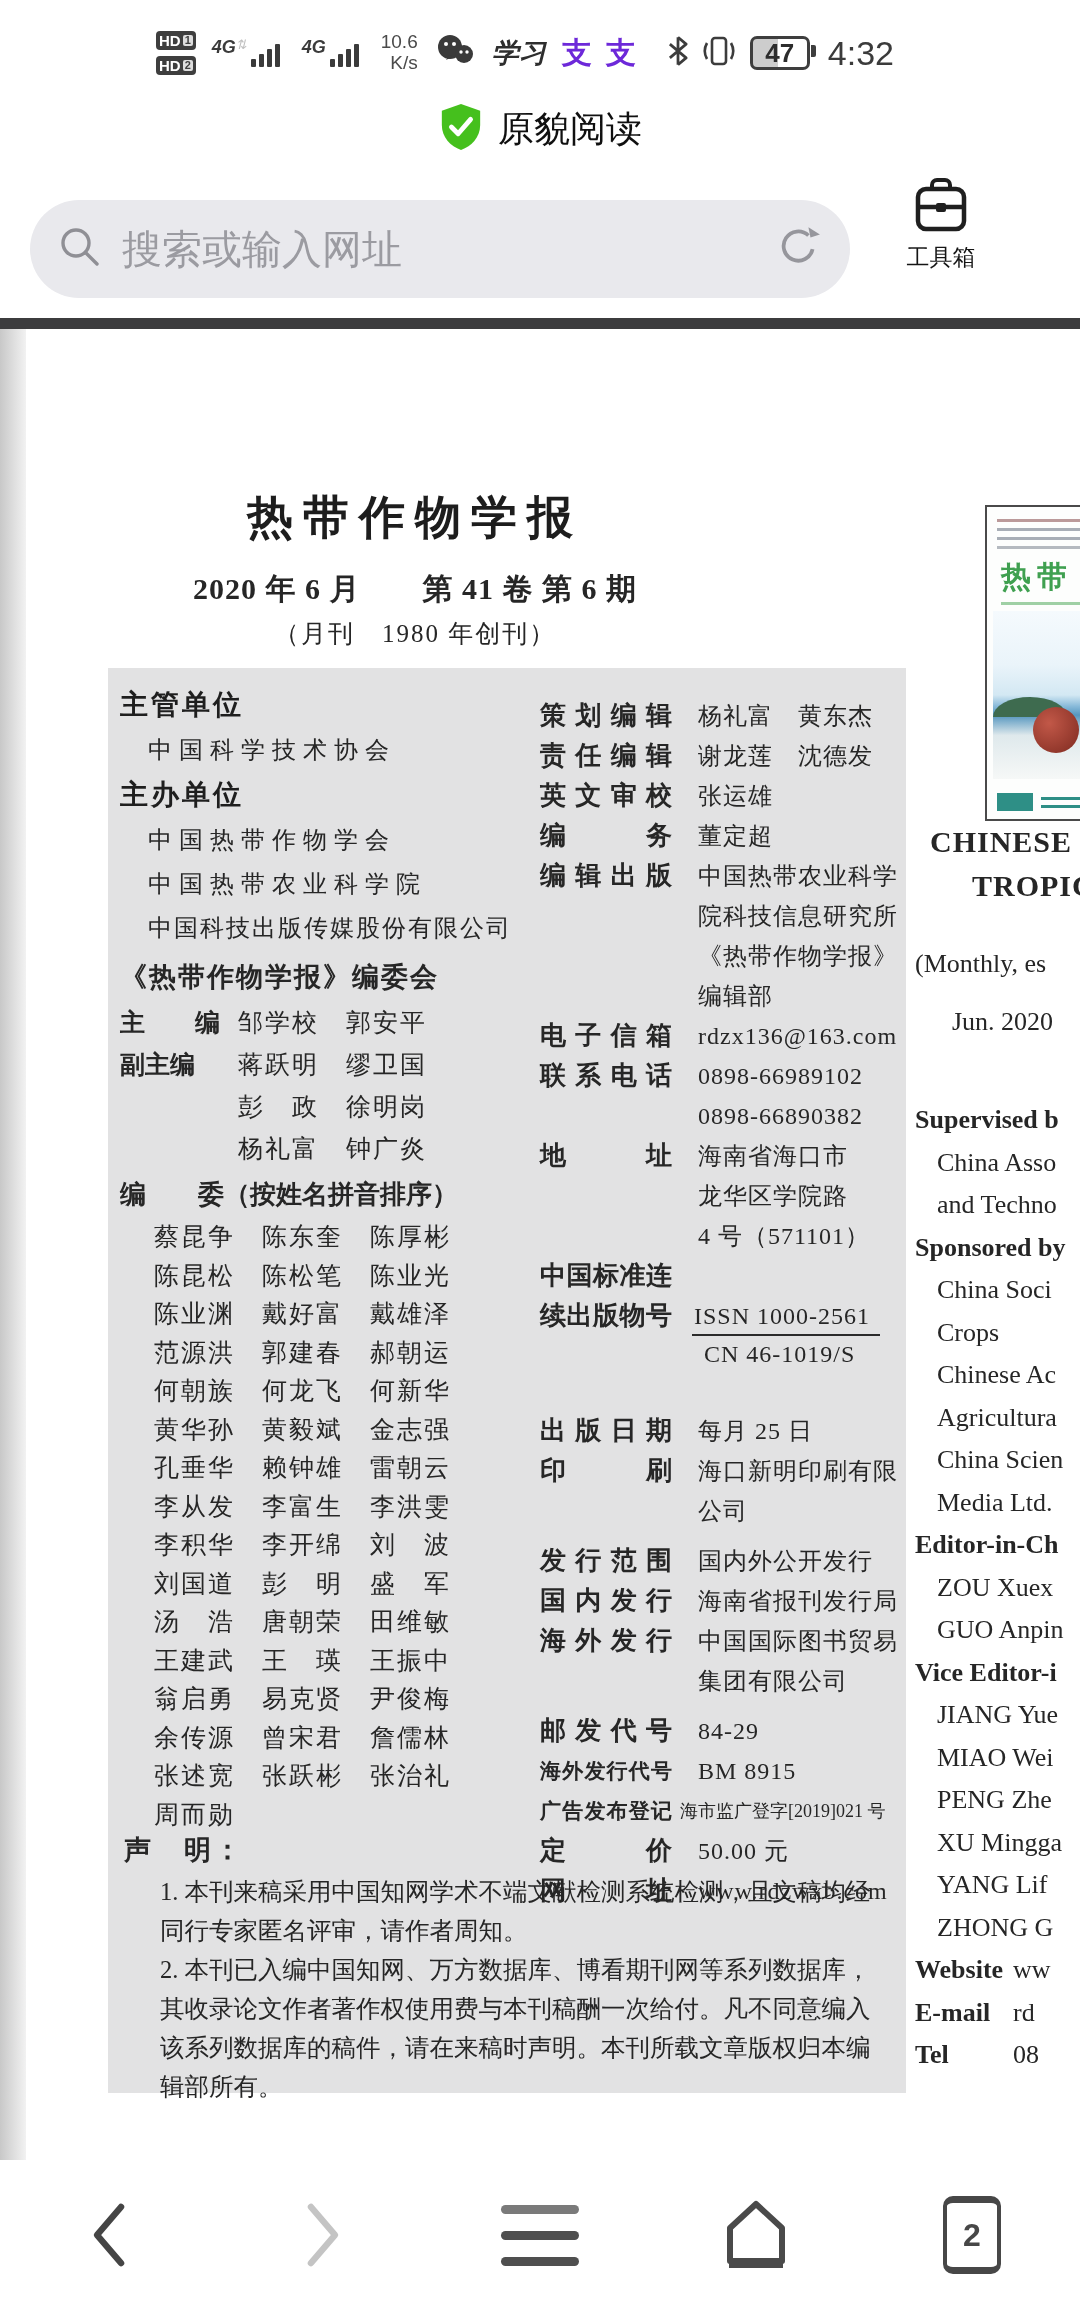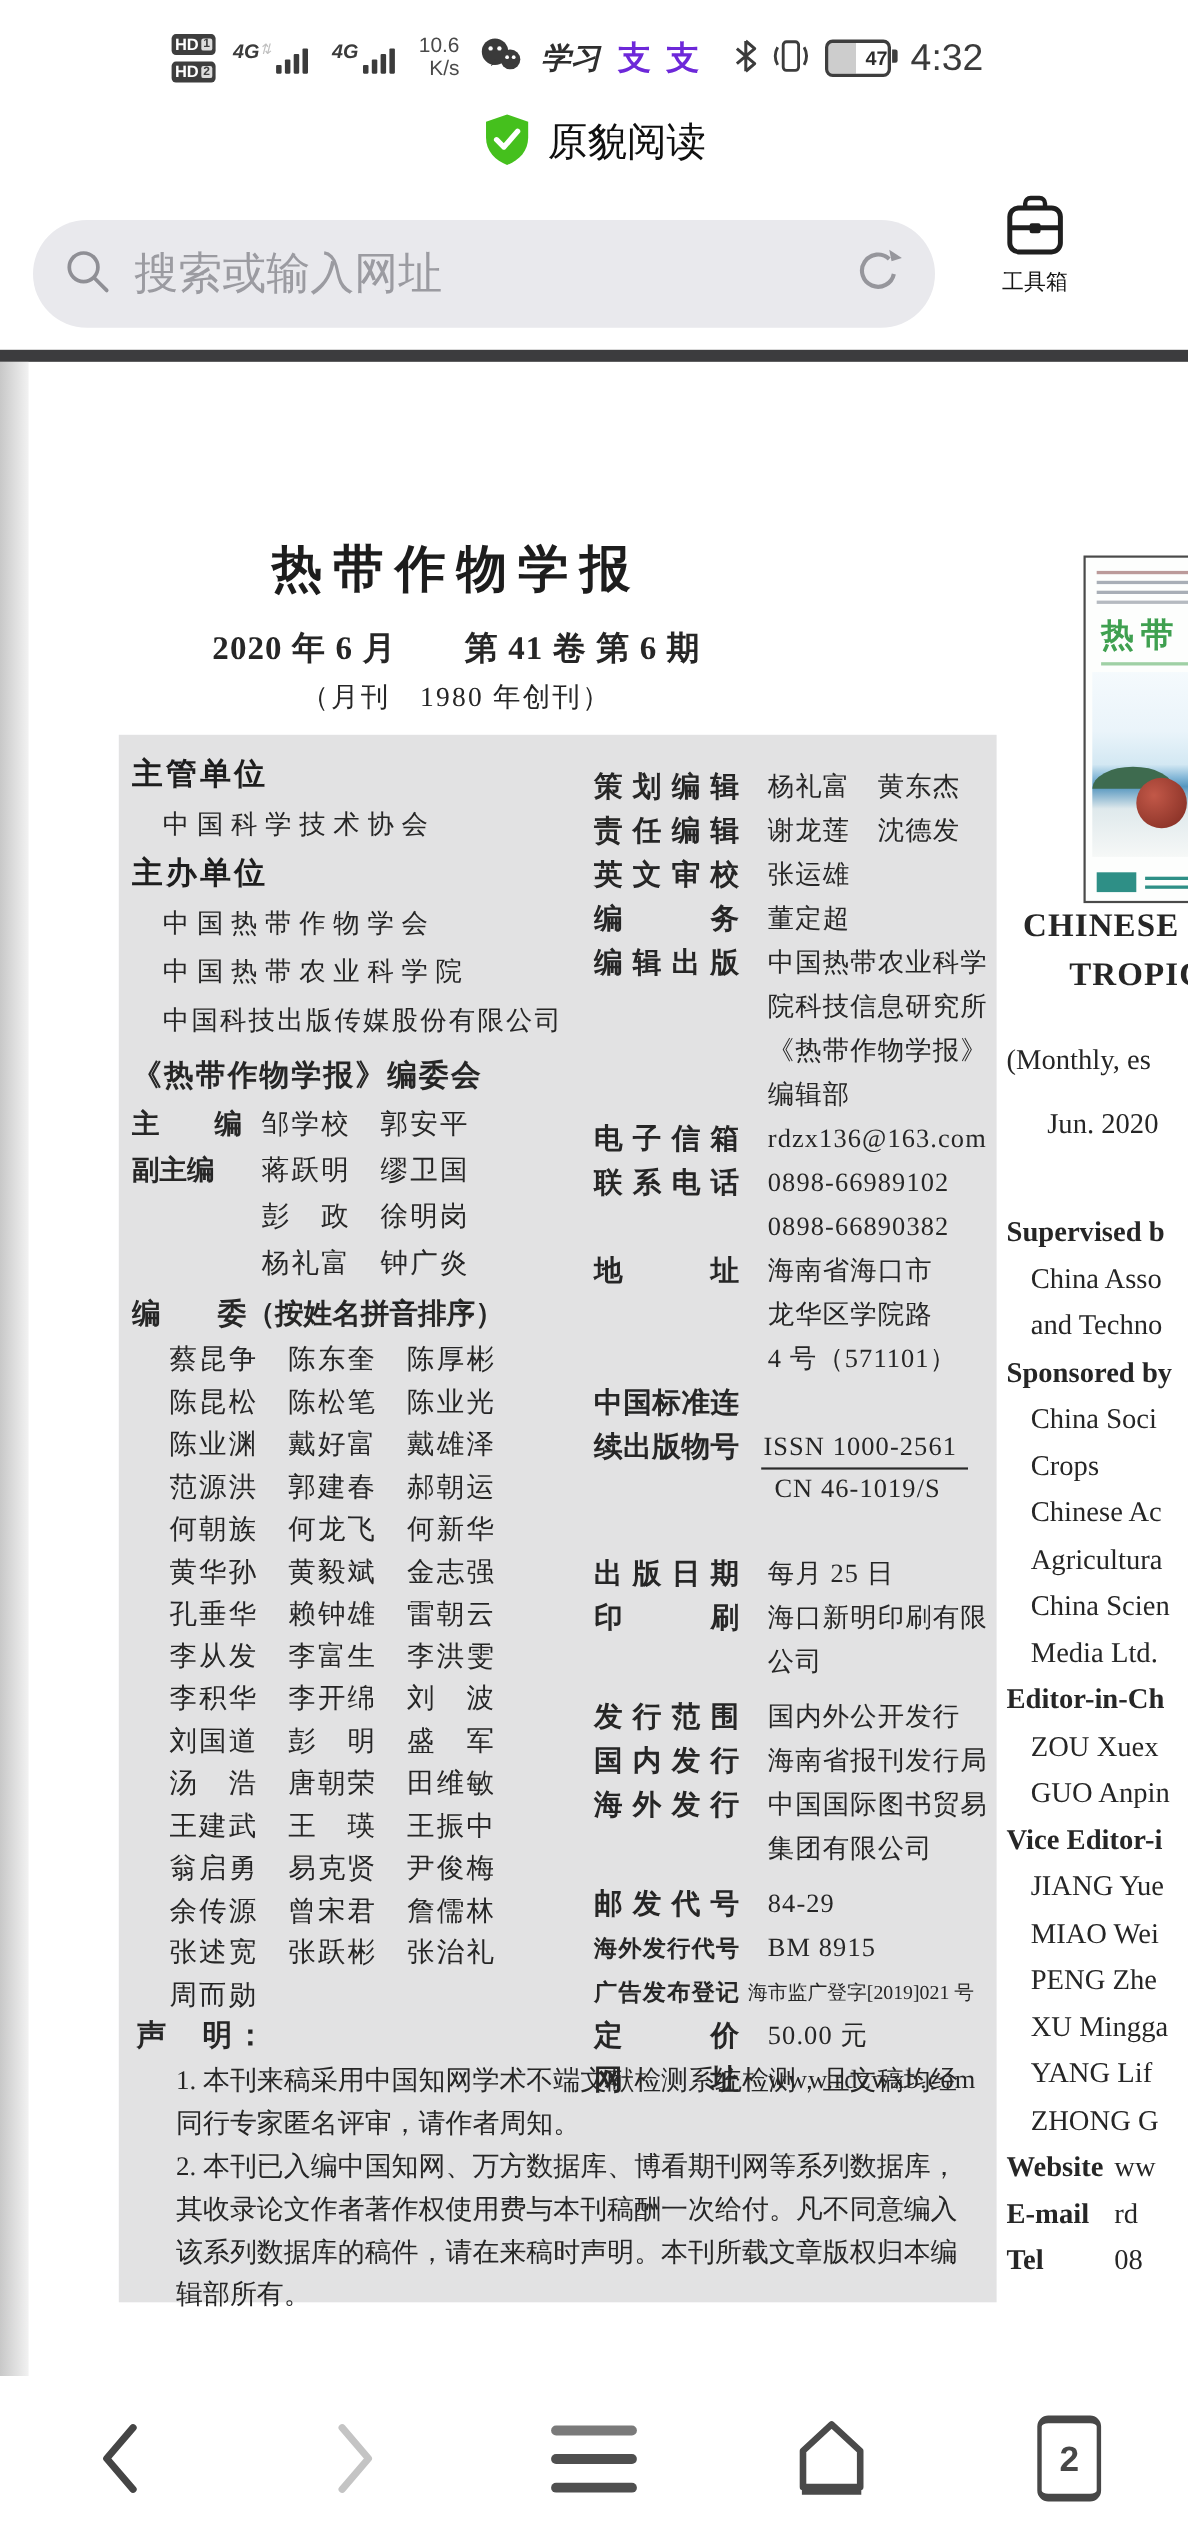--- a/index.html
+++ b/index.html
@@ -16,37 +16,37 @@
   .hd-sub{background:#ddd;color:#3e3e3e;font-size:11px;border-radius:2px;padding:0 2px;font-weight:700;}
   .sig{display:flex;align-items:flex-start;gap:3px;}
   .sig-meta{display:flex;flex-direction:row;align-items:flex-start;font-style:italic;}
   .sig-label{font-size:18px;font-weight:700;line-height:1;}
   .sig-arrows{font-size:13px;color:#c0c0c0;line-height:1;}
   .speed{display:flex;flex-direction:column;align-items:flex-end;font-size:19px;line-height:1.1;color:#4a4a4a;}
   .xuexi{font-size:27px;font-style:italic;font-weight:700;font-family:"Liberation Serif",serif;color:#2e2e2e;}
   .alipay{font-size:30px;font-weight:600;letter-spacing:14px;color:#6d28d9;}
   .sb-right{display:flex;align-items:center;gap:12px;}
   .battery{position:relative;width:54px;height:28px;border:3px solid #3e3e3e;border-radius:7px;
-           display:flex;align-items:center;justify-content:flex-end;font-size:18px;font-weight:600;color:#2c2c2c;
+           display:flex;align-items:center;justify-content:center;font-size:26px;font-weight:600;color:#2c2c2c;
            background:linear-gradient(to right,#cdcdcd 47%,#ffffff 47%);}
   .battery::after{content:"";position:absolute;right:-9px;top:6px;width:5px;height:12px;background:#3e3e3e;border-radius:0 2px 2px 0;}
   .time{font-size:34px;color:#3b3b3b;margin-left:6px;}
 
   
   .secure-banner{position:absolute;left:0;top:102px;width:1080px;display:flex;align-items:center;justify-content:center;gap:14px;}
   .secure-label{font-size:36px;color:#101010;}
 
   
   .address-bar{position:absolute;left:30px;top:200px;width:820px;height:98px;background:#e9e9ed;border-radius:49px;
                display:flex;align-items:center;box-sizing:border-box;padding:0 28px;}
   .search-input{flex:1;border:none;outline:none;background:transparent;font-size:40px;color:#333;
                 margin-left:18px;font-family:"Liberation Sans",sans-serif;min-width:0;}
   .search-input::placeholder{color:#9b9ba1;}
   .toolbox{position:absolute;left:876px;top:176px;width:130px;display:flex;flex-direction:column;align-items:center;gap:2px;}
-  .toolbox-label{font-size:20px;color:#151515;}
+  .toolbox-label{font-size:23px;color:#151515;}
   .toolbar-divider{position:absolute;left:0;top:318px;width:1080px;height:11px;background:#3c3c3e;}
 
   
   .doc{position:absolute;left:0;top:329px;width:1080px;height:1831px;background:#fff;
        font-family:"Liberation Serif",serif;color:#262626;}
   .page-edge{position:absolute;left:0;top:0;width:26px;height:1831px;background:linear-gradient(90deg,#c8c8c8,#f2f2f2);}
   .doc-title{position:absolute;left:0;top:158px;width:830px;text-align:center;font-size:46px;font-weight:700;letter-spacing:10px;color:#1d1d1d;}
   .doc-issue{position:absolute;left:0;top:240px;width:830px;text-align:center;font-size:30px;font-weight:700;letter-spacing:1px;}
   .doc-founded{position:absolute;left:0;top:288px;width:830px;text-align:center;font-size:25px;letter-spacing:2px;}
 

